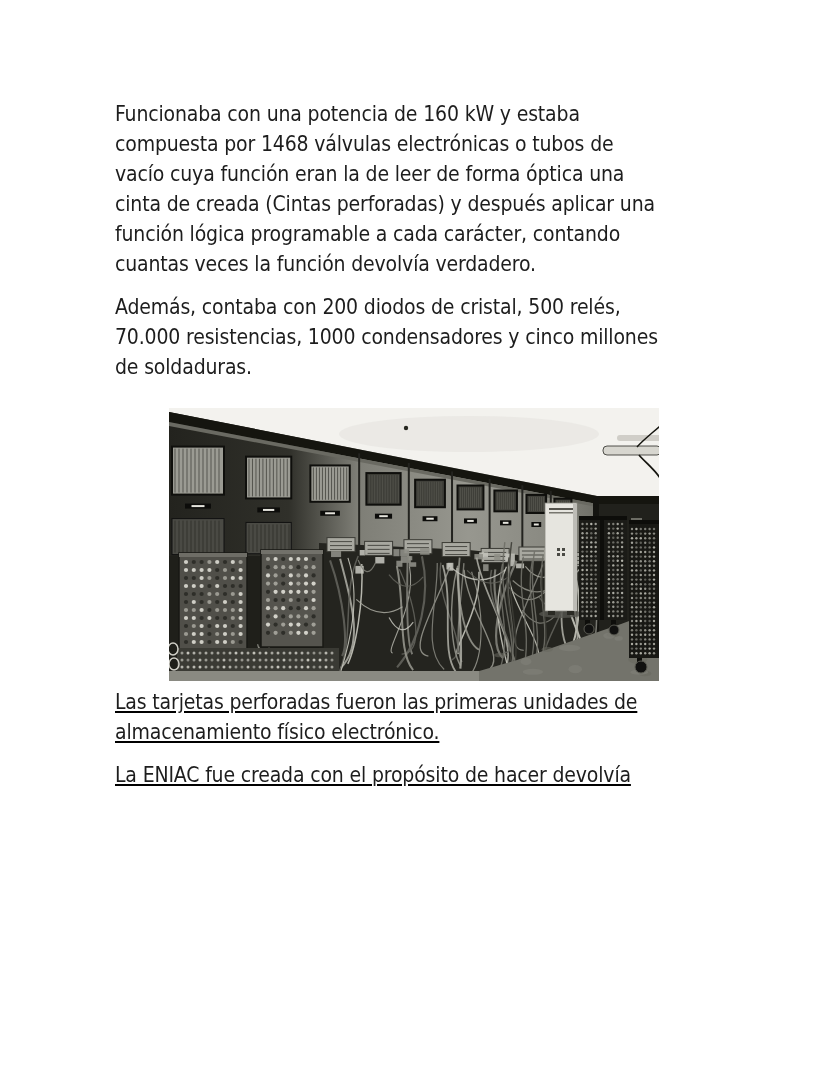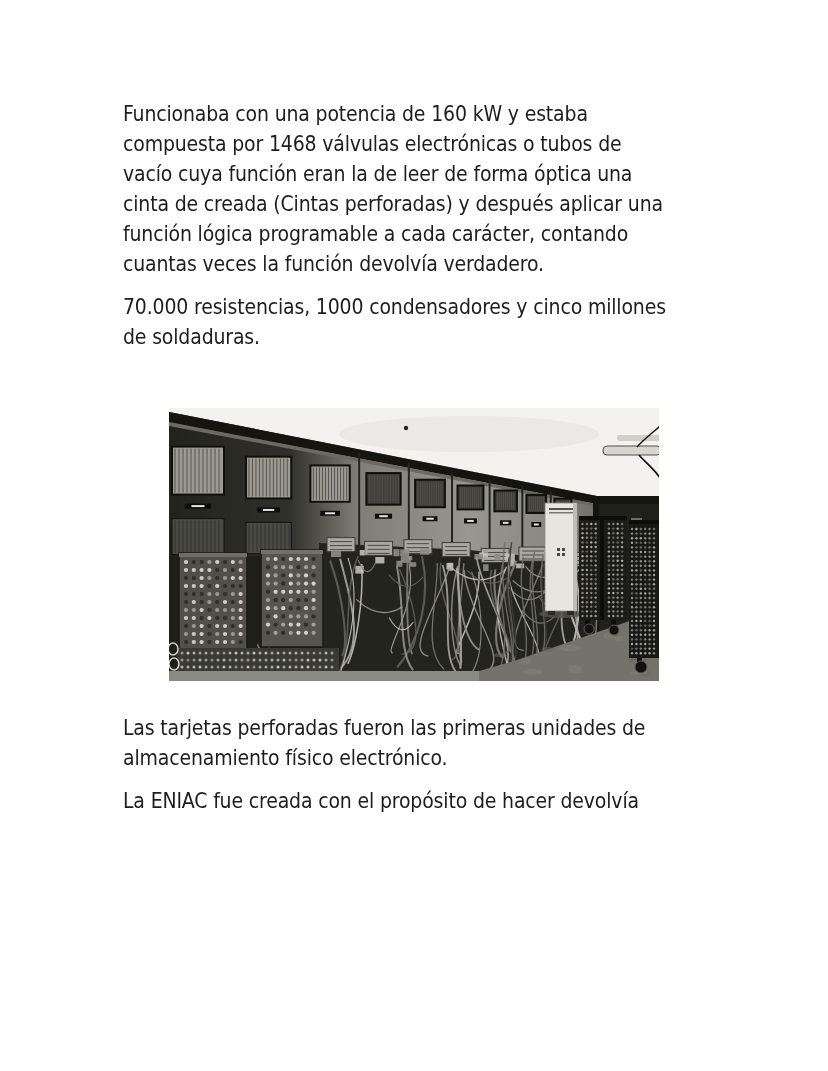--- a/index.html
+++ b/index.html
@@ -3,40 +3,41 @@
 <meta charset="utf-8">
 <style>
   html,body{margin:0;padding:0;overflow:hidden;}
   body{
     width:828px;height:1071px;background:#ffffff;position:relative;
     font-family:"DejaVu Sans","Liberation Sans",sans-serif;
     font-stretch:condensed;
   }
   .text-block{position:absolute;left:115px;width:620px;}
   .text-block.top{top:99px;}
-  .text-block.bottom{top:713px;}
-  p.para{margin:0 0 13px 8px;font-size:21px;line-height:30px;font-weight:500;
+  .text-block.bottom{top:687px;text-decoration:underline;}
+  p.para{margin:0 0 13px 0;font-size:21px;line-height:30px;font-weight:500;
     color:#1d1d1d;letter-spacing:-0.15px;}
   .line{display:block;white-space:pre;}
   figure.photo{position:absolute;left:169px;top:408px;width:490px;height:273px;margin:0;}
   figure.photo svg{display:block;width:490px;height:273px;}
 </style>
 </head>
 <body>
 
 <div class="text-block top">
   <p class="para">
     <span class="line">Funcionaba con una potencia de 160 kW y estaba</span>
     <span class="line">compuesta por 1468 válvulas electrónicas o tubos de</span>
     <span class="line">vacío cuya función eran la de leer de forma óptica una</span>
     <span class="line">cinta de creada (Cintas perforadas) y después aplicar una</span>
     <span class="line">función lógica programable a cada carácter, contando</span>
     <span class="line">cuantas veces la función devolvía verdadero.</span>
   </p>
   <p class="para">
+    <span class="line">Además, contaba con 200 diodos de cristal, 500 relés,</span>
     <span class="line">70.000 resistencias, 1000 condensadores y cinco millones</span>
     <span class="line">de soldaduras.</span>
   </p>
 </div>
 
 <figure class="photo" role="img" aria-label="Fotografía en blanco y negro de la sala de la computadora ENIAC: fila de paneles oscuros con válvulas en perspectiva, masas de cables, dos tableros de funciones con perillas, un armario blanco y bastidores con interruptores sobre ruedas">
   <svg id="scene" viewBox="0 0 490 273" xmlns="http://www.w3.org/2000/svg">
     <defs>
       <linearGradient id="wallg" x1="0" y1="0" x2="1" y2="0">
         <stop offset="0" stop-color="#23231e"></stop>

